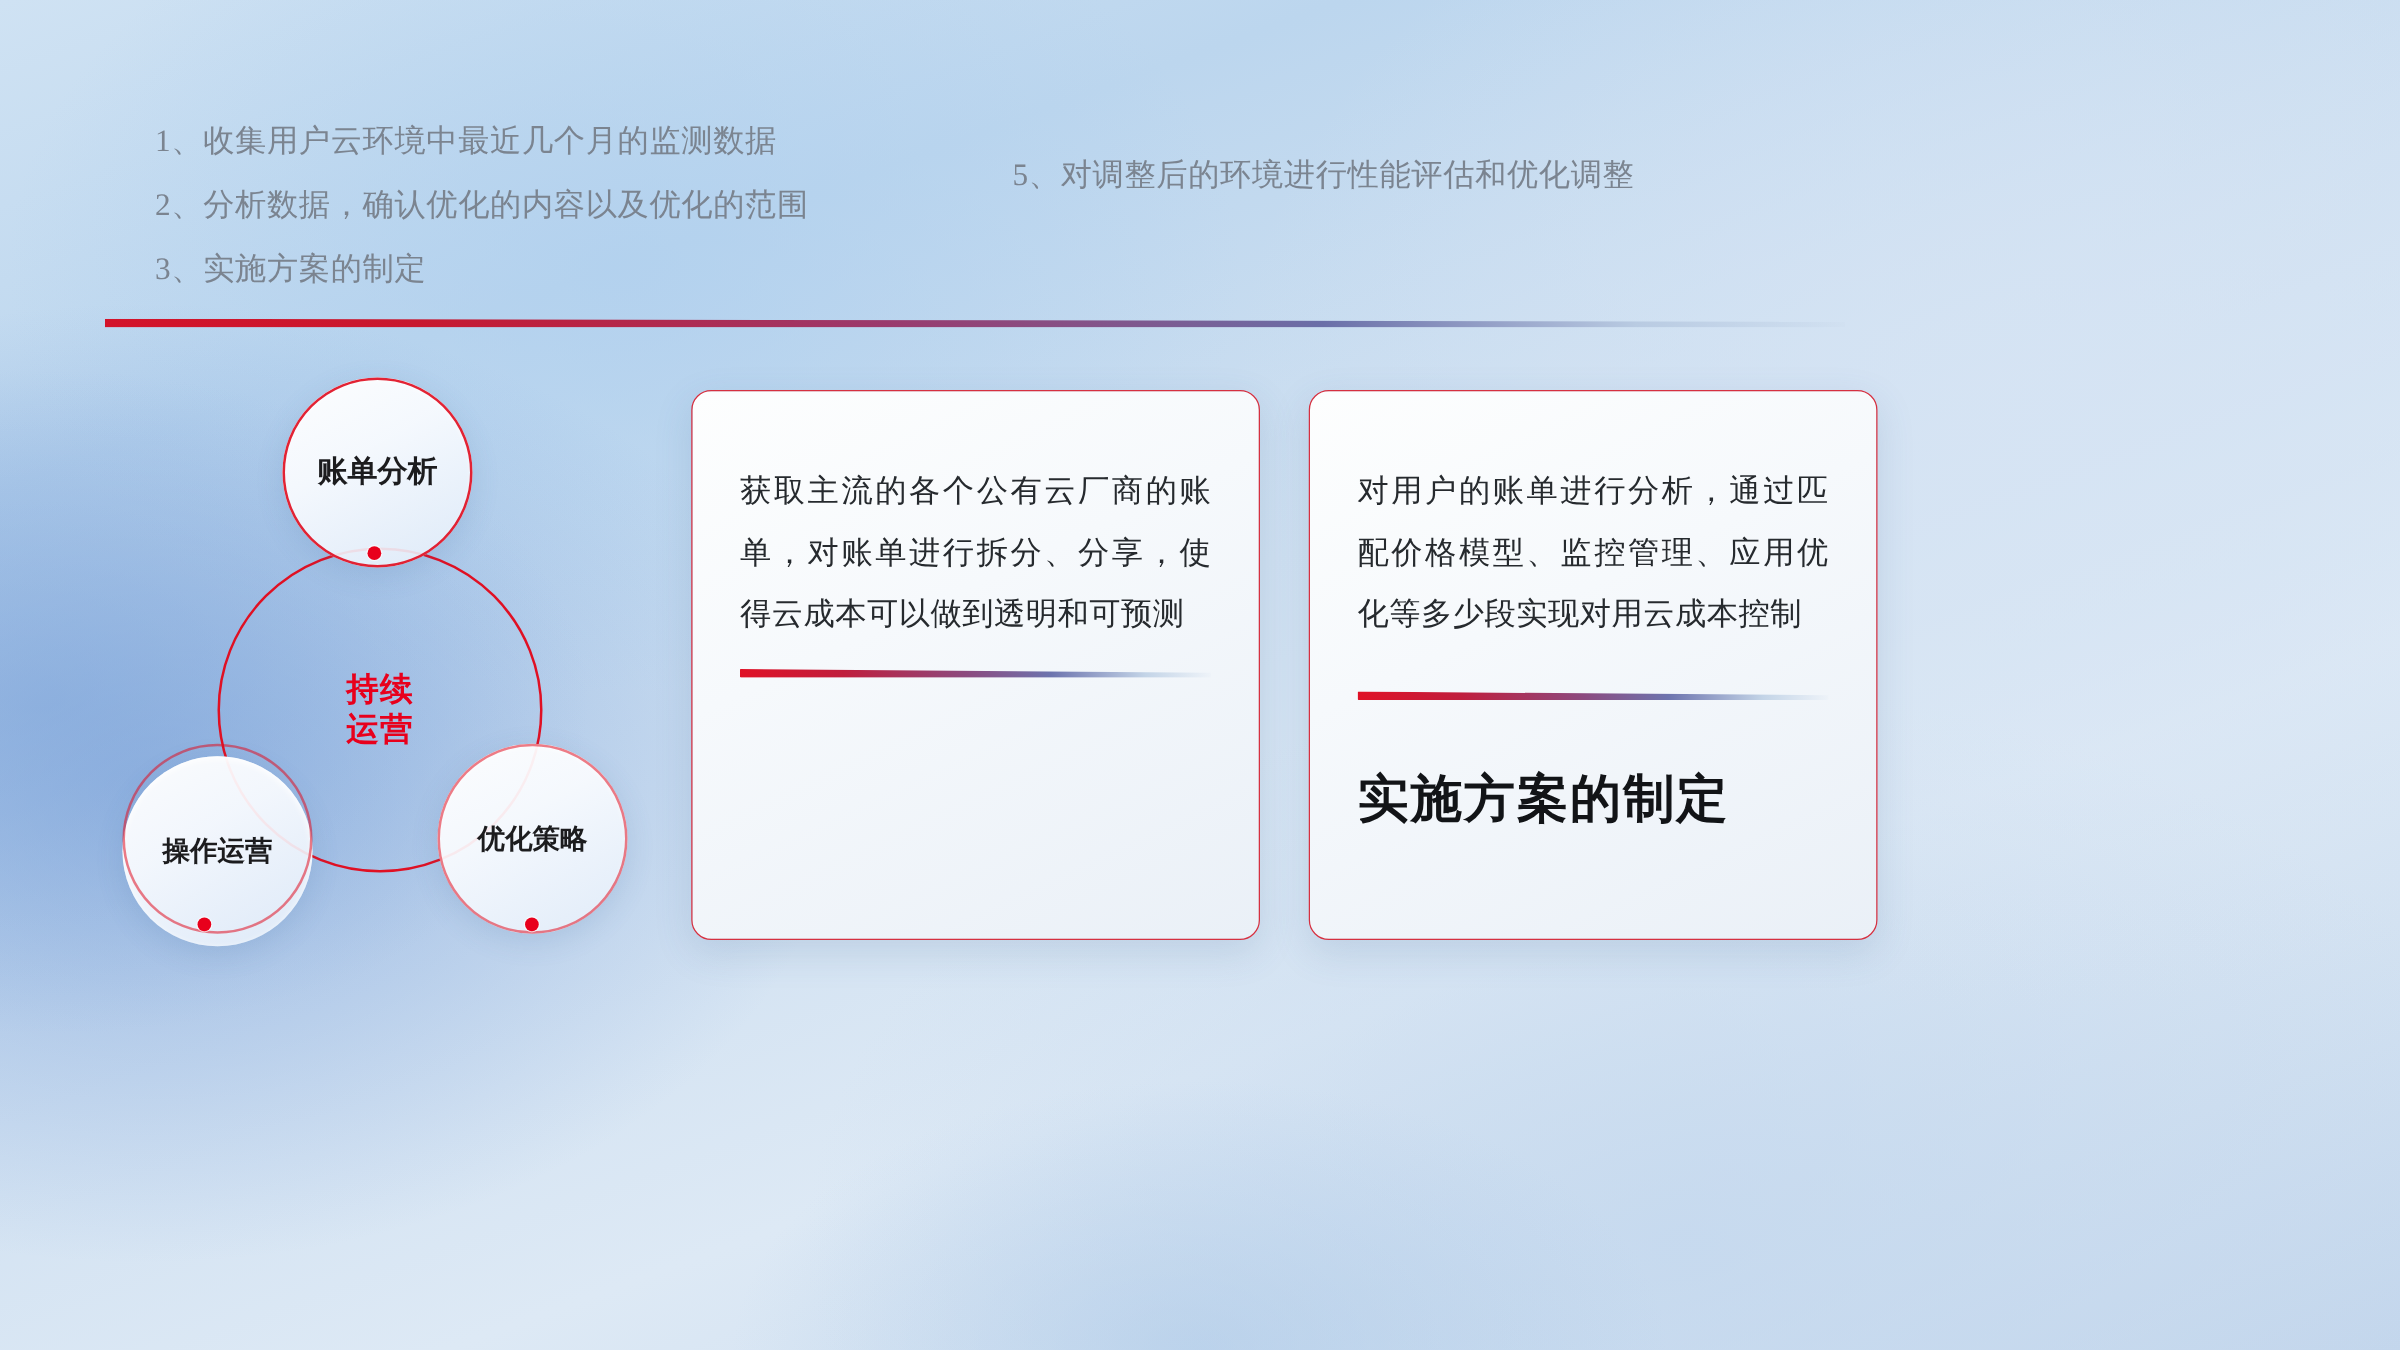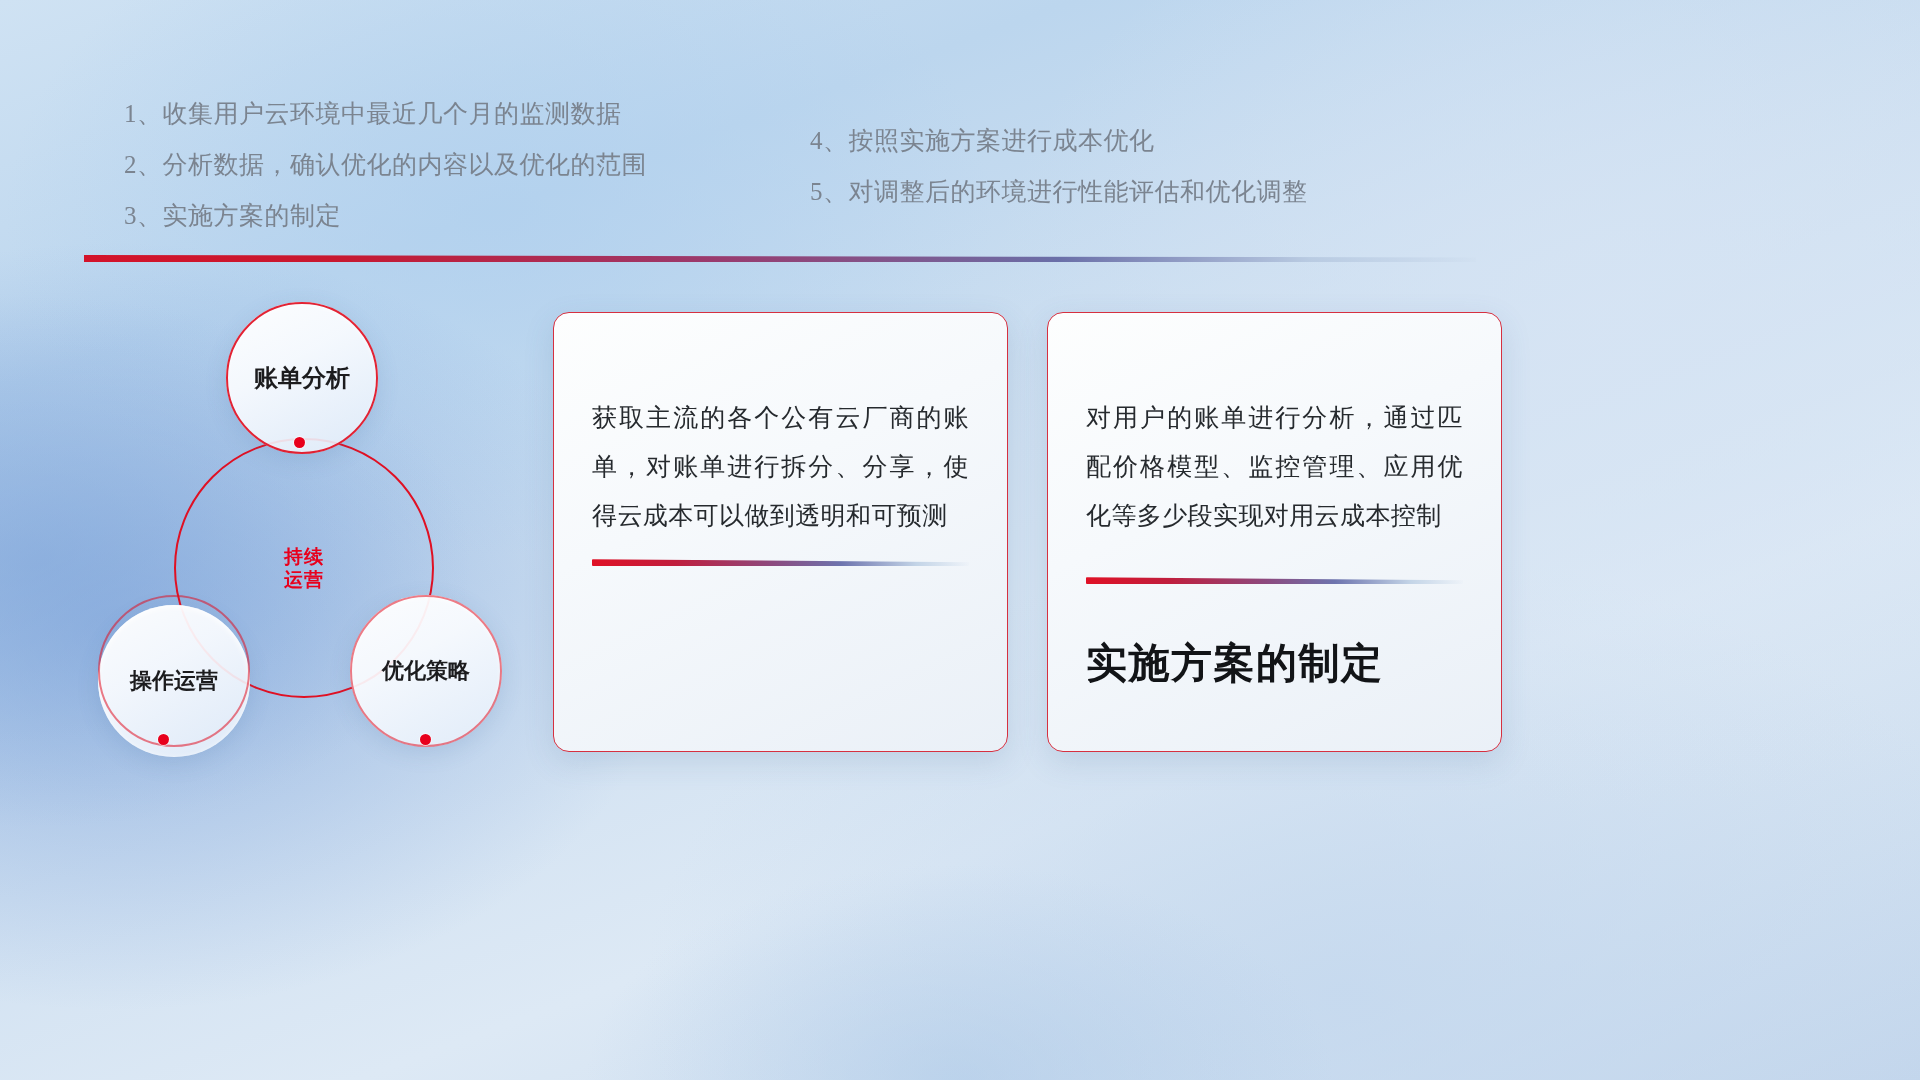--- a/index.html
+++ b/index.html
@@ -101,21 +101,21 @@
     position: absolute;
     left: 94px;
     top: 148px;
     width: 260px;
     height: 260px;
     display: flex;
     flex-direction: column;
     align-items: center;
     justify-content: center;
     color: #e8001c;
-    font-size: 19px;
+    font-size: 26px;
     font-weight: bold;
     line-height: 1.22;
     text-align: center;
     letter-spacing: 1px;
   }
   .ring-arc {
     position: absolute;
     border-radius: 50%;
     border: 2.2px solid rgba(224,16,35,0.92);
   }
@@ -136,21 +136,21 @@
   #dot-right  { left: 340px; top: 444px; }
 
   
   .card {
     position: absolute;
     z-index: 6;
     border-radius: 16px;
     border: 1.6px solid #d63040;
     background: linear-gradient(155deg, #fdfefe 0%, #f6f9fc 40%, #eaf0f7 100%);
     box-shadow: 0 10px 30px rgba(60,100,150,0.15);
-    padding: 80px 38px 0 38px;
+    padding: 56px 38px 0 38px;
     display: flex;
     flex-direction: column;
   }
   #card-billing { left: 553px; top: 312px; width: 455px; height: 440px; }
   #card-cost    { left: 1047px; top: 312px; width: 455px; height: 440px; gap: 18px; }
 
   .card-body {
     color: #262a2e;
     font-size: 25px;
     line-height: 1.95;
@@ -179,21 +179,20 @@
 
 <div id="slide">
 
   <div id="bullets-left" class="bullets">
     <div class="line">1、收集用户云环境中最近几个月的监测数据</div>
     <div class="line">2、分析数据，确认优化的内容以及优化的范围</div>
     <div class="line">3、实施方案的制定</div>
   </div>
 
   <div id="bullets-right" class="bullets">
-    <div class="line">4、按照实施方案进行成本优化</div>
     <div class="line">5、对调整后的环境进行性能评估和优化调整</div>
   </div>
 
   <div id="divider"></div>
 
   <div id="venn">
 
     <div id="center-ring"></div>
 
     <div class="bubble" id="bubble-billing">

